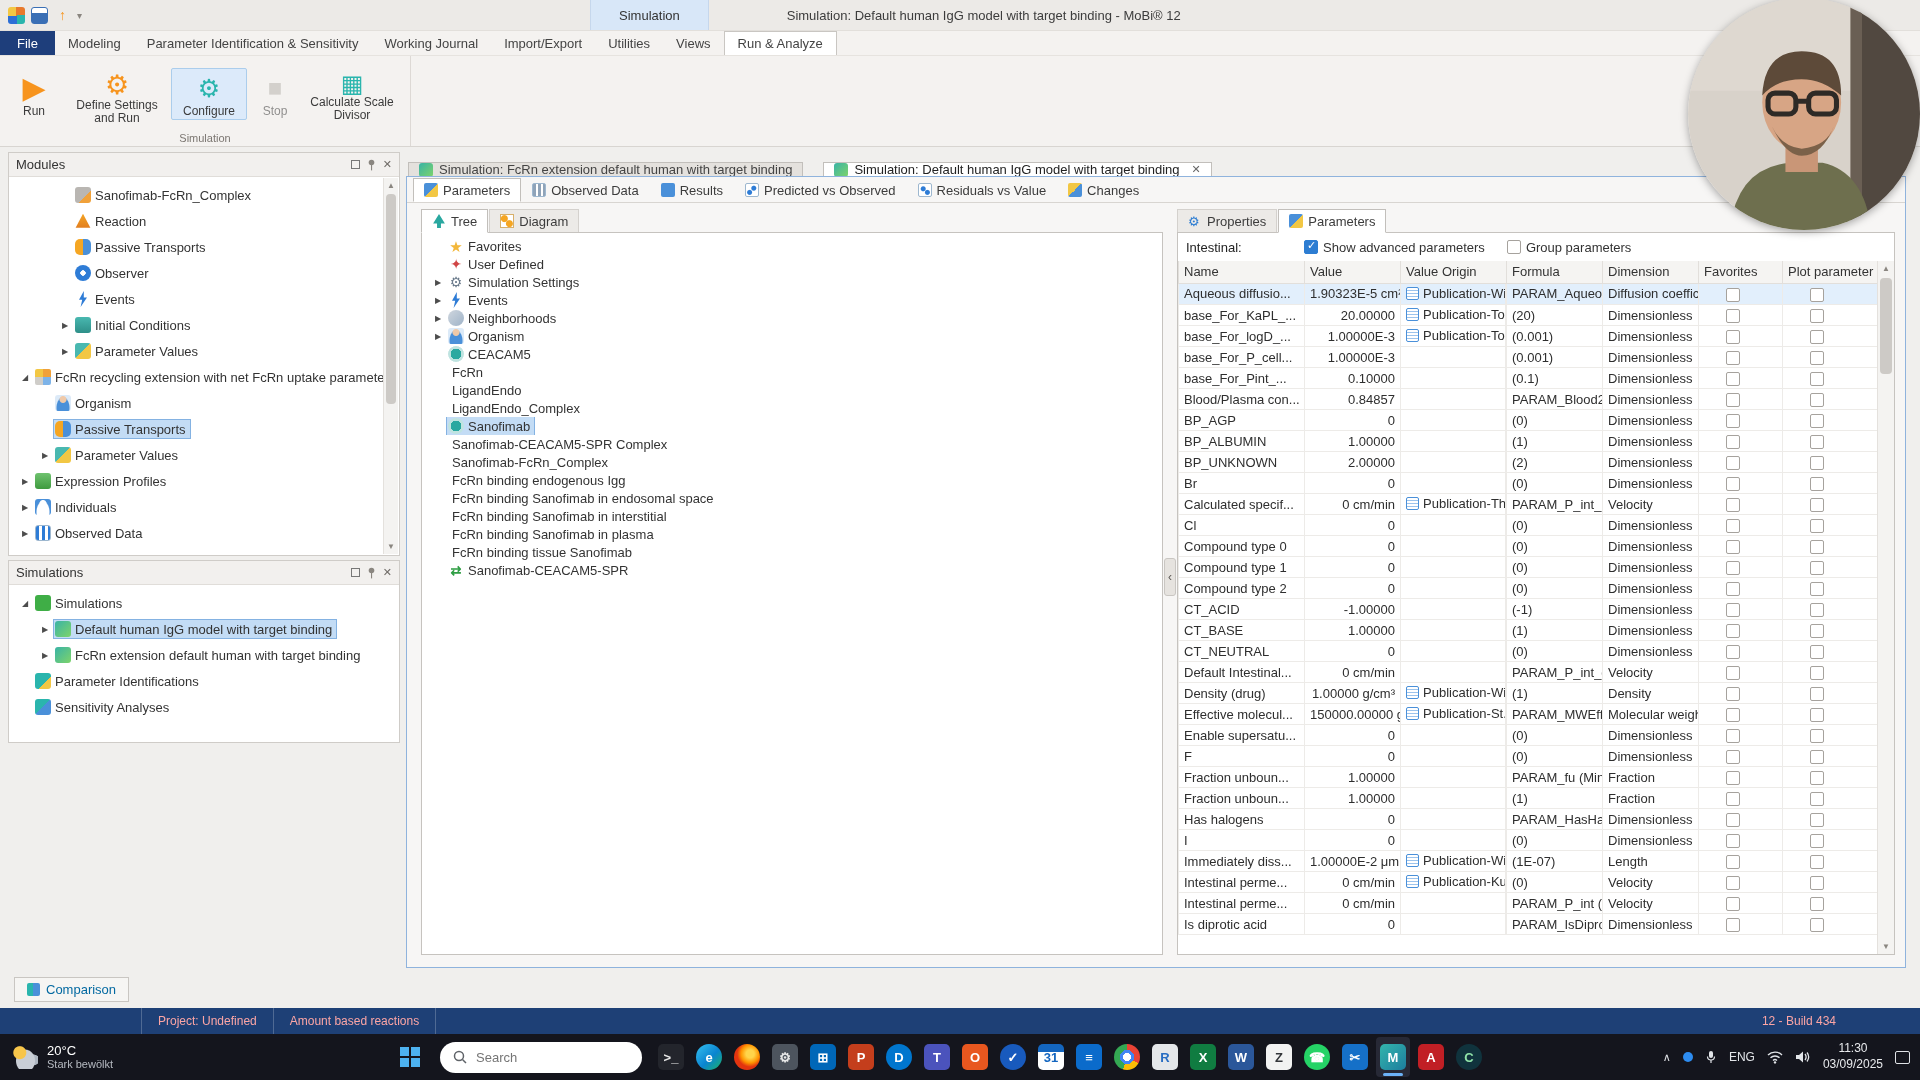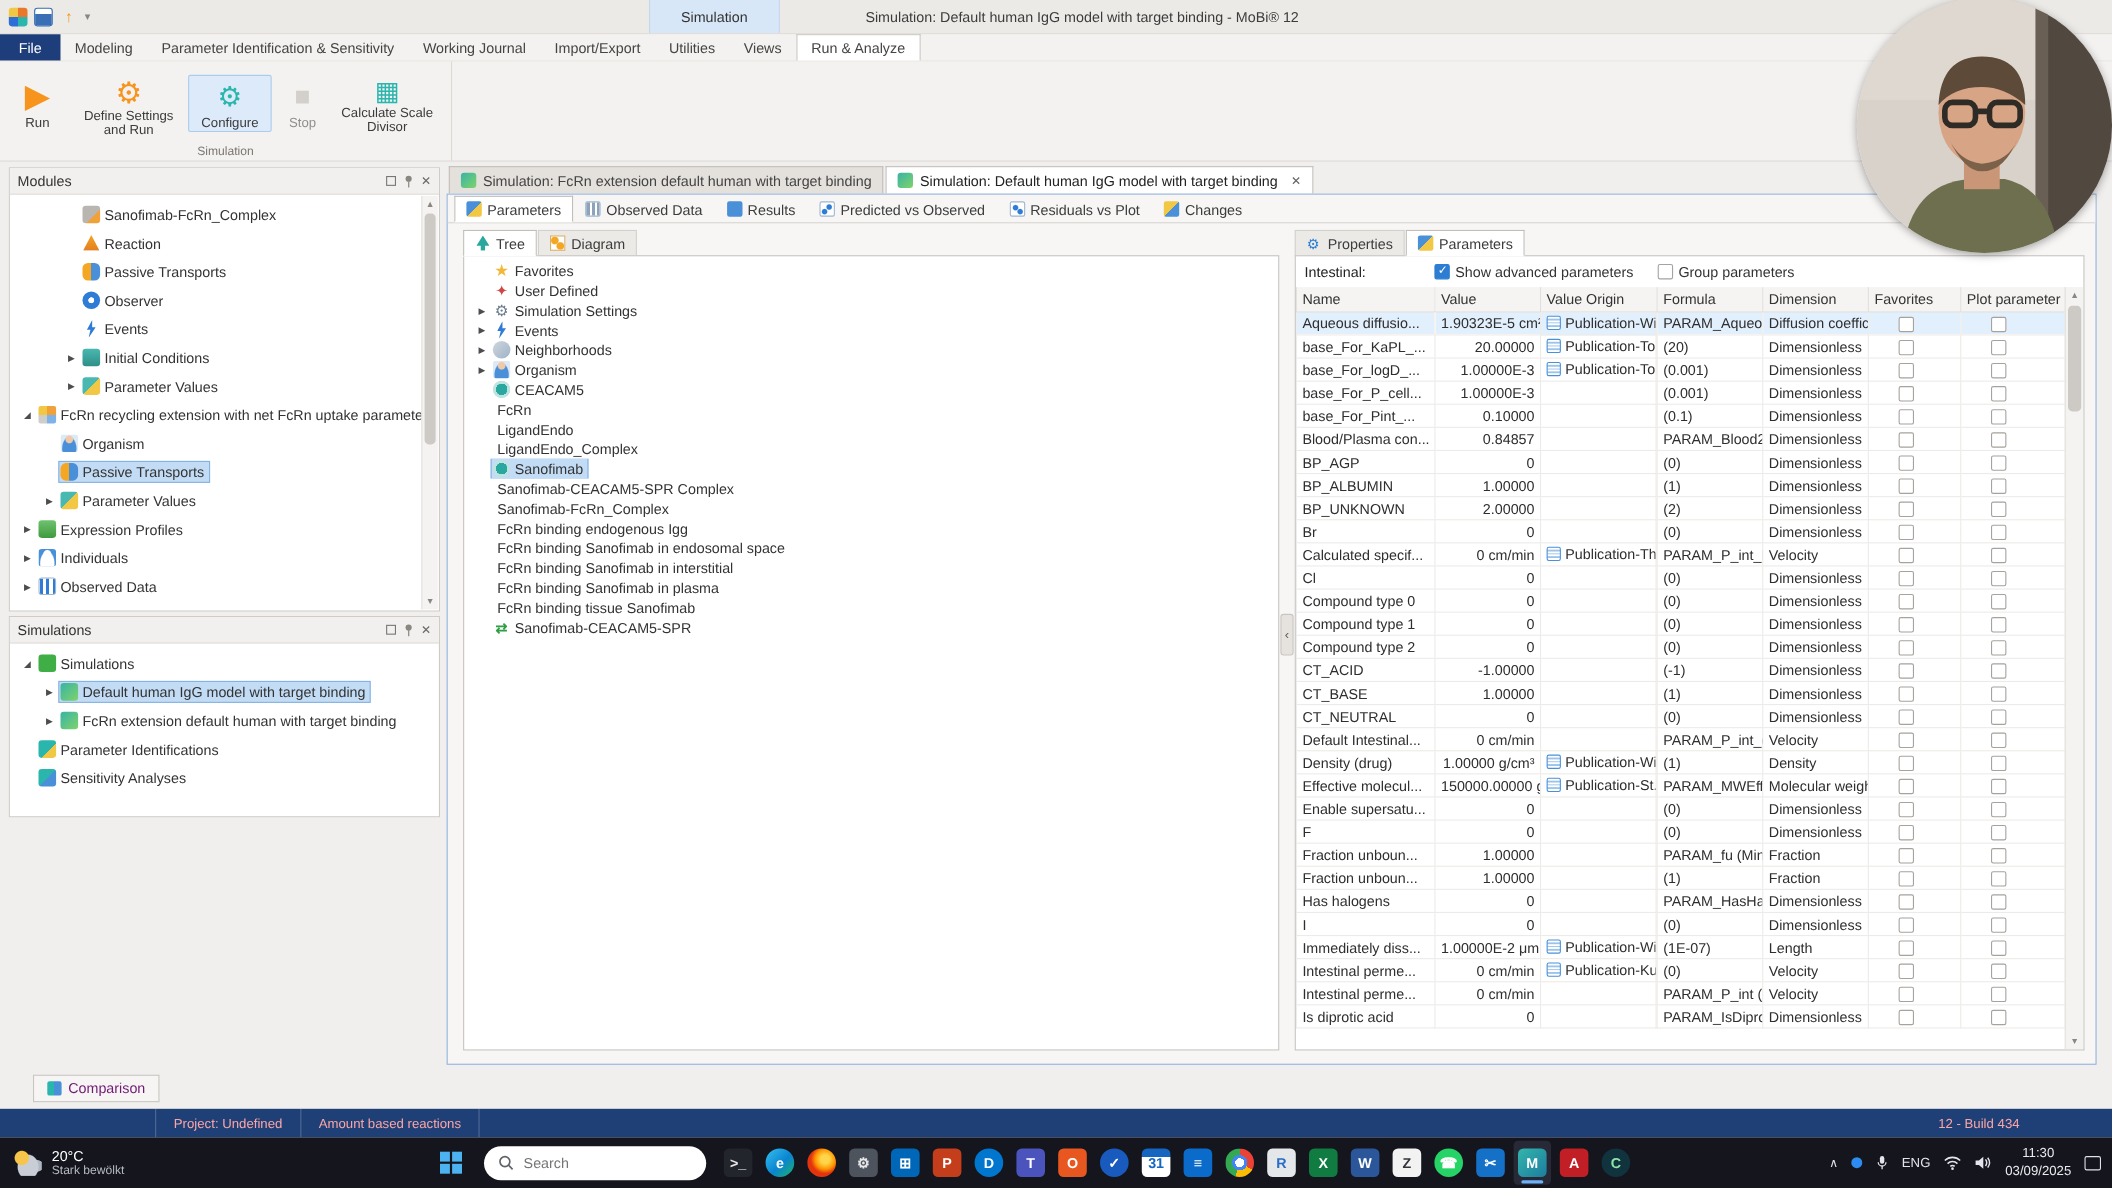--- a/index.html
+++ b/index.html
@@ -87,21 +87,21 @@
   .ic-reaction-green { background:none; }
 
   .vscroll-panel { position:absolute; right:1px; top:25px; bottom:1px; width:15px; background:#f4f3f1; border-left:1px solid #e4e1dd; }
   .vs-arrow { position:absolute; left:0; width:100%; height:15px; color:#8a8680; font-size:8px; text-align:center; line-height:15px; }
   .vs-arrow.up { top:0; } .vs-arrow.down { bottom:0; }
   .vs-thumb { position:absolute; left:2px; right:2px; background:#cdcac6; border-radius:4px; }
 
   
   .doc-area { position:absolute; left:406px; top:3px; right:14px; height:818px; display:flex; flex-direction:column; }
   .doc-tabbar { height:26px; display:flex; align-items:flex-end; padding-left:2px; }
-  .doc-tab { height:25px; display:flex; align-items:center; padding:0 10px; background:#e4e1dd; border:1px solid #c2bfbb; border-bottom:none; margin-right:2px; color:#444; white-space:nowrap; }
+  .doc-tab { height:14px; display:flex; align-items:center; padding:0 10px; background:#e4e1dd; border:1px solid #c2bfbb; border-bottom:none; margin-right:20px; color:#444; white-space:nowrap; }
   .doc-tab .ic { width:14px; height:14px; margin-right:6px; }
   .doc-tab.active { background:#fff; color:#222; }
   .dt-close { margin-left:12px; color:#666; font-size:11px; }
   .doc-body { flex:1; border:1px solid #8fb3dd; background:#f7f6f5; display:flex; flex-direction:column; overflow:hidden; }
 
   .subtabbar { height:26px; display:flex; align-items:flex-end; padding-left:6px; background:#f7f6f5; border-bottom:1px solid #d8d5d1; }
   .subtab { height:24px; padding:0 10px; display:flex; align-items:center; gap:5px; color:#3c3c3c; border:1px solid transparent; white-space:nowrap; }
   .subtab.active { background:#fff; border-color:#c2bfbb; border-bottom-color:#fff; }
   .sti { width:14px; height:14px; border-radius:2px; flex:none; }
   .sti-parameters { background:linear-gradient(135deg,#4a90d9 50%,#f2c744 50%); }
@@ -145,21 +145,21 @@
   .ptable tr.sel td { background:#e2effc; }
   .ptable td.c-origin { display:flex; align-items:center; gap:4px; border:none; height:21px; border-bottom:1px solid #edebe8; border-right:1px solid #edebe8; }
   .ic-doc { width:13px; height:13px; border:1px solid #4a90d9; background:repeating-linear-gradient(0deg,#fff 0 2px,#9cc3ec 2px 3px); border-radius:2px; flex:none; }
   .c-chk { text-align:left; }
   .c-chk .cb { margin-left:22px; vertical-align:middle; }
 
   .vscroll-table { position:absolute; right:0; top:0; bottom:0; width:17px; background:#f4f3f1; border-left:1px solid #e4e1dd; }
 
   
   .bottom-strip { position:absolute; left:0; right:0; top:828px; height:30px; }
-  .comparison-tab { position:absolute; left:30px; top:2px; height:25px; display:flex; align-items:center; gap:6px; padding:0 12px; background:#f6f5f3; border:1px solid #c9c6c2; color:#701a75; }
+  .comparison-tab { position:absolute; left:14px; top:2px; height:25px; display:flex; align-items:center; gap:6px; padding:0 12px; background:#f6f5f3; border:1px solid #c9c6c2; color:#0369a1; }
   .cmp-ic { width:13px; height:13px; background:linear-gradient(90deg,#2ab5ad 50%,#4a90d9 50%); border-radius:2px; }
 
   
   .statusbar { position:absolute; left:0; top:1008px; width:1920px; height:26px; background:#1e4076; color:#fca5a5; display:flex; align-items:center; font-size:12px; }
   .sb-seg { height:100%; display:flex; align-items:center; padding:0 16px; border-right:1px solid rgba(255,255,255,.22); white-space:nowrap; }
   .sb-spacer { width:142px; }
   .sb-right { margin-left:auto; padding-right:84px; }
 
   
   .taskbar { position:absolute; left:0; top:1034px; width:1920px; height:46px; background:#14151d; display:flex; align-items:center; color:#e8eaed; }
@@ -445,21 +445,21 @@
             <div class="subtab">
               <span class="sti sti-results"></span>
               <span>Results</span>
             </div>
             <div class="subtab">
               <span class="sti sti-predicted-vs-observed"></span>
               <span>Predicted vs Observed</span>
             </div>
             <div class="subtab">
               <span class="sti sti-residuals-vs-time"></span>
-              <span>Residuals vs Plot</span>
+              <span>Residuals vs Value</span>
             </div>
             <div class="subtab">
               <span class="sti sti-changes"></span>
               <span>Changes</span>
             </div>
           </div>
         <div class="doc-split">
           <div class="tree-pane">
             <div class="viewtabs" id="viewtabs">
                 <div class="vtab active">

